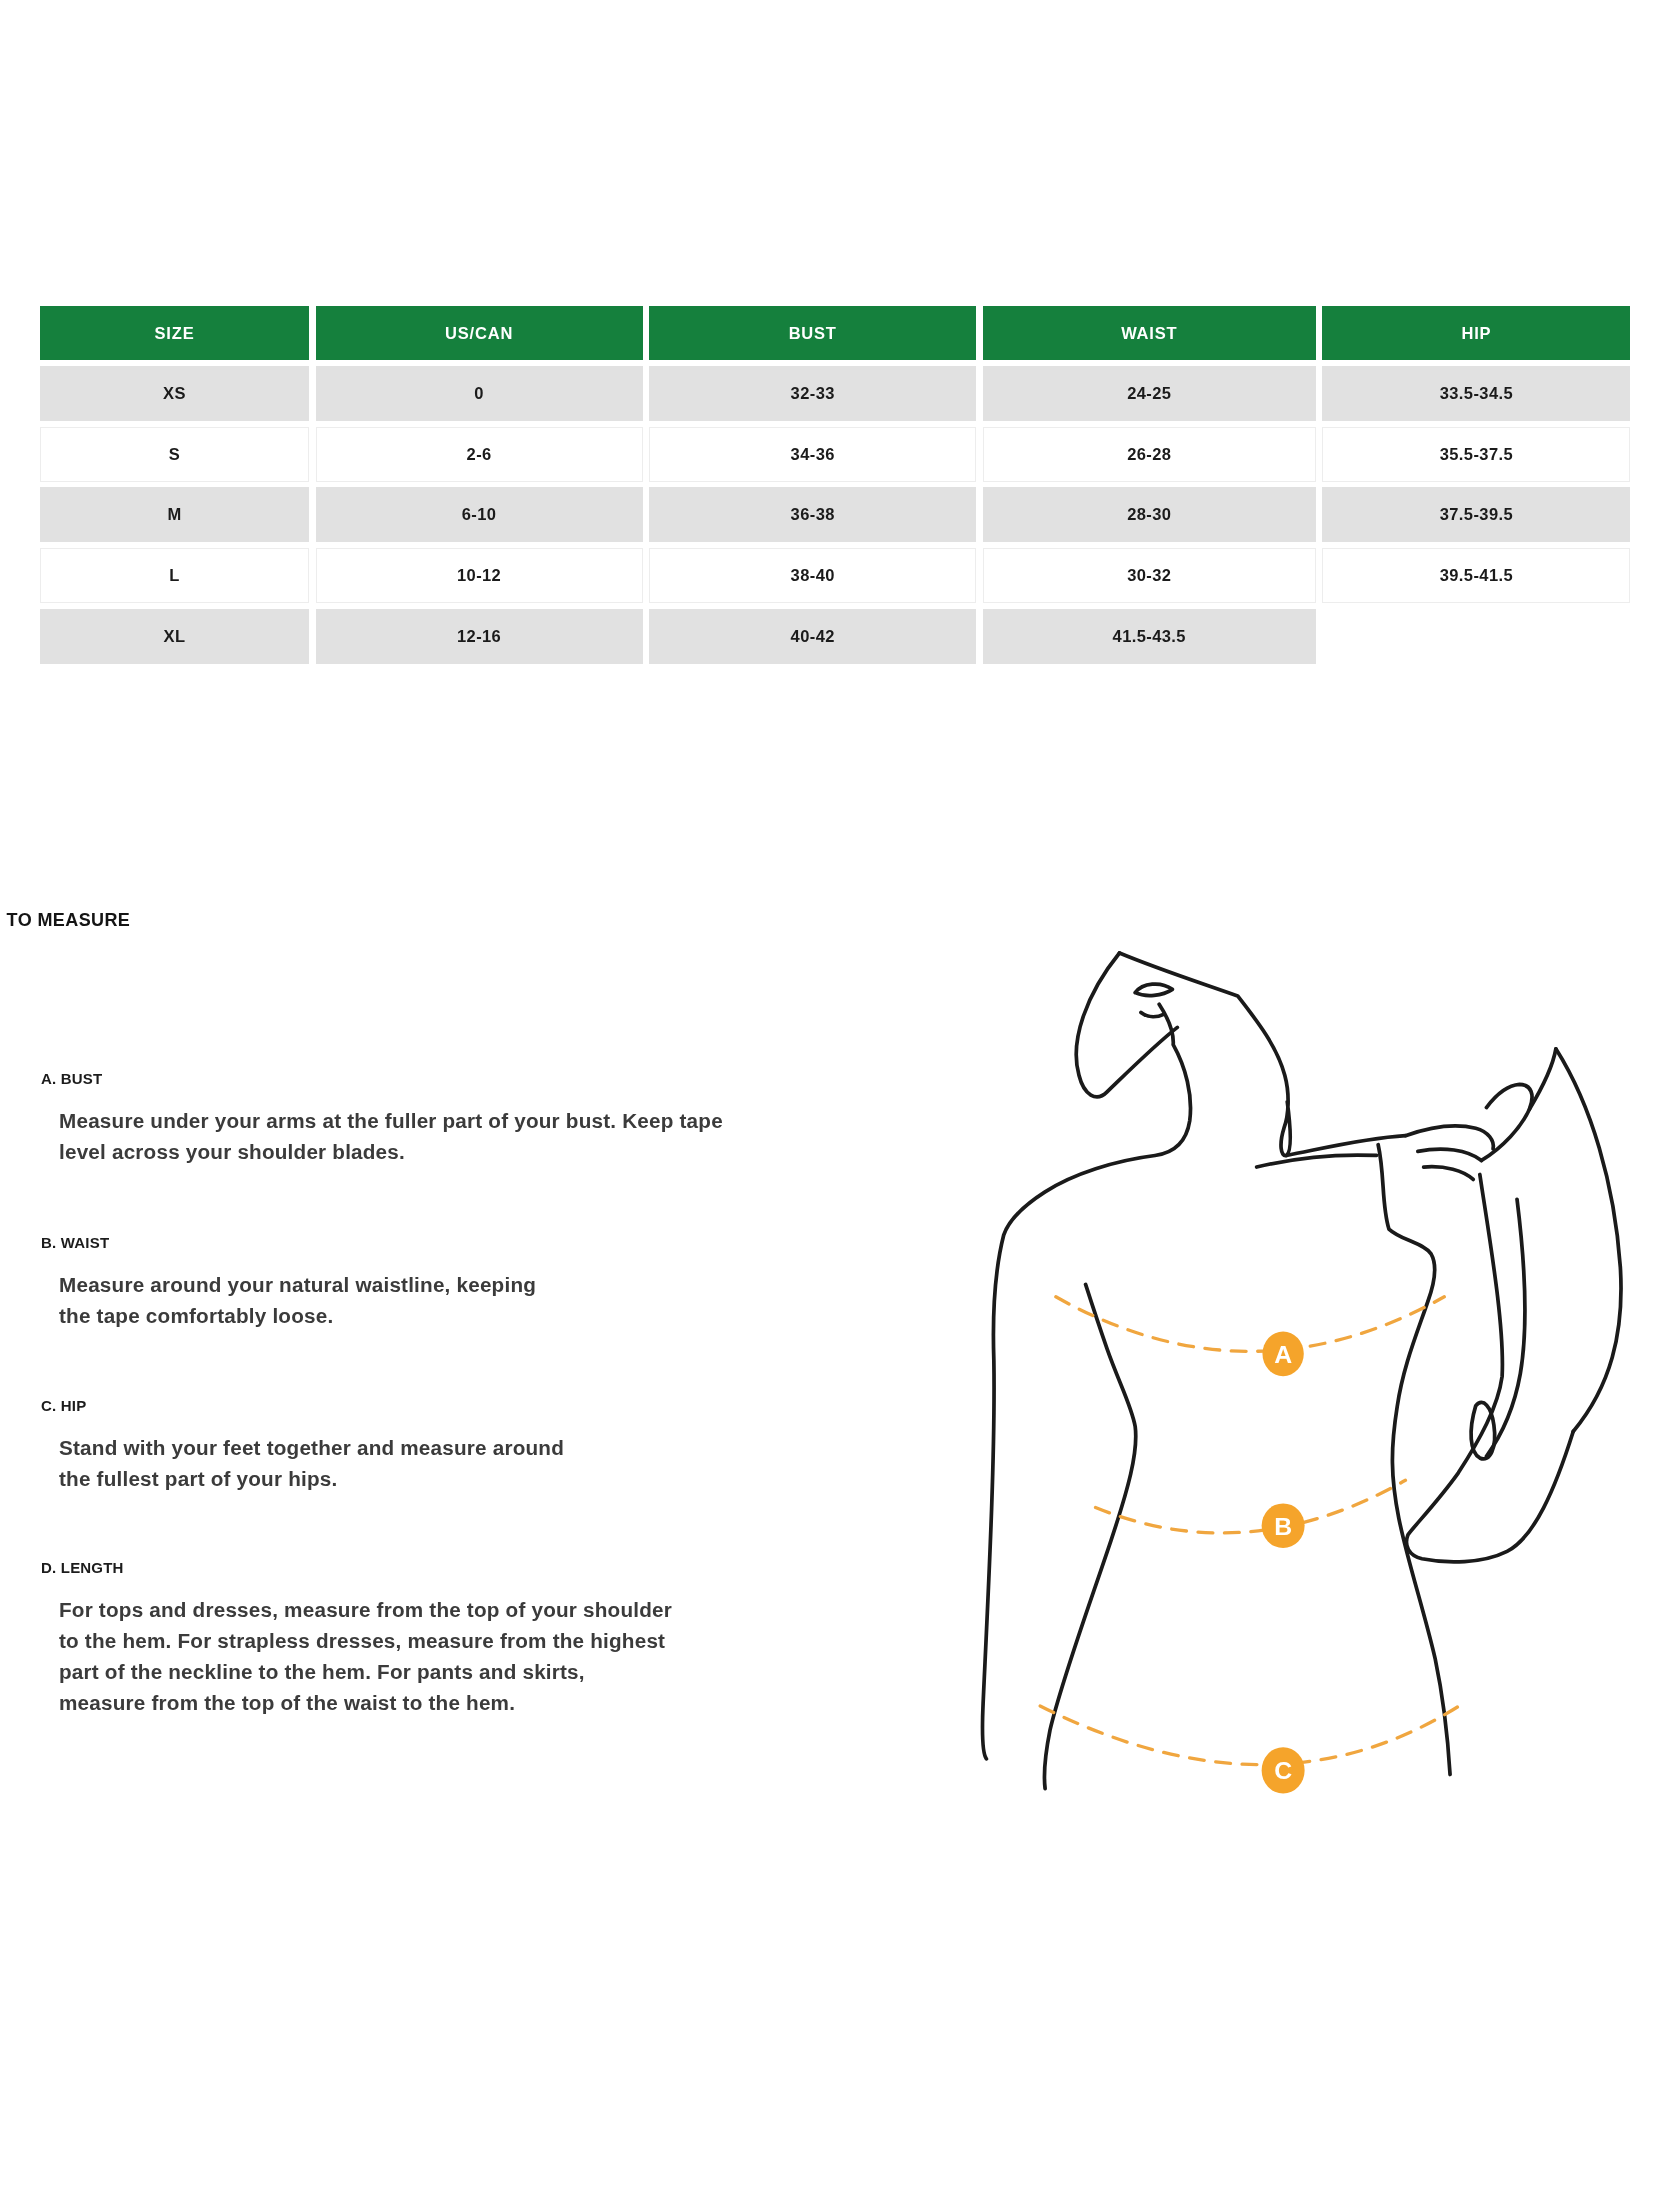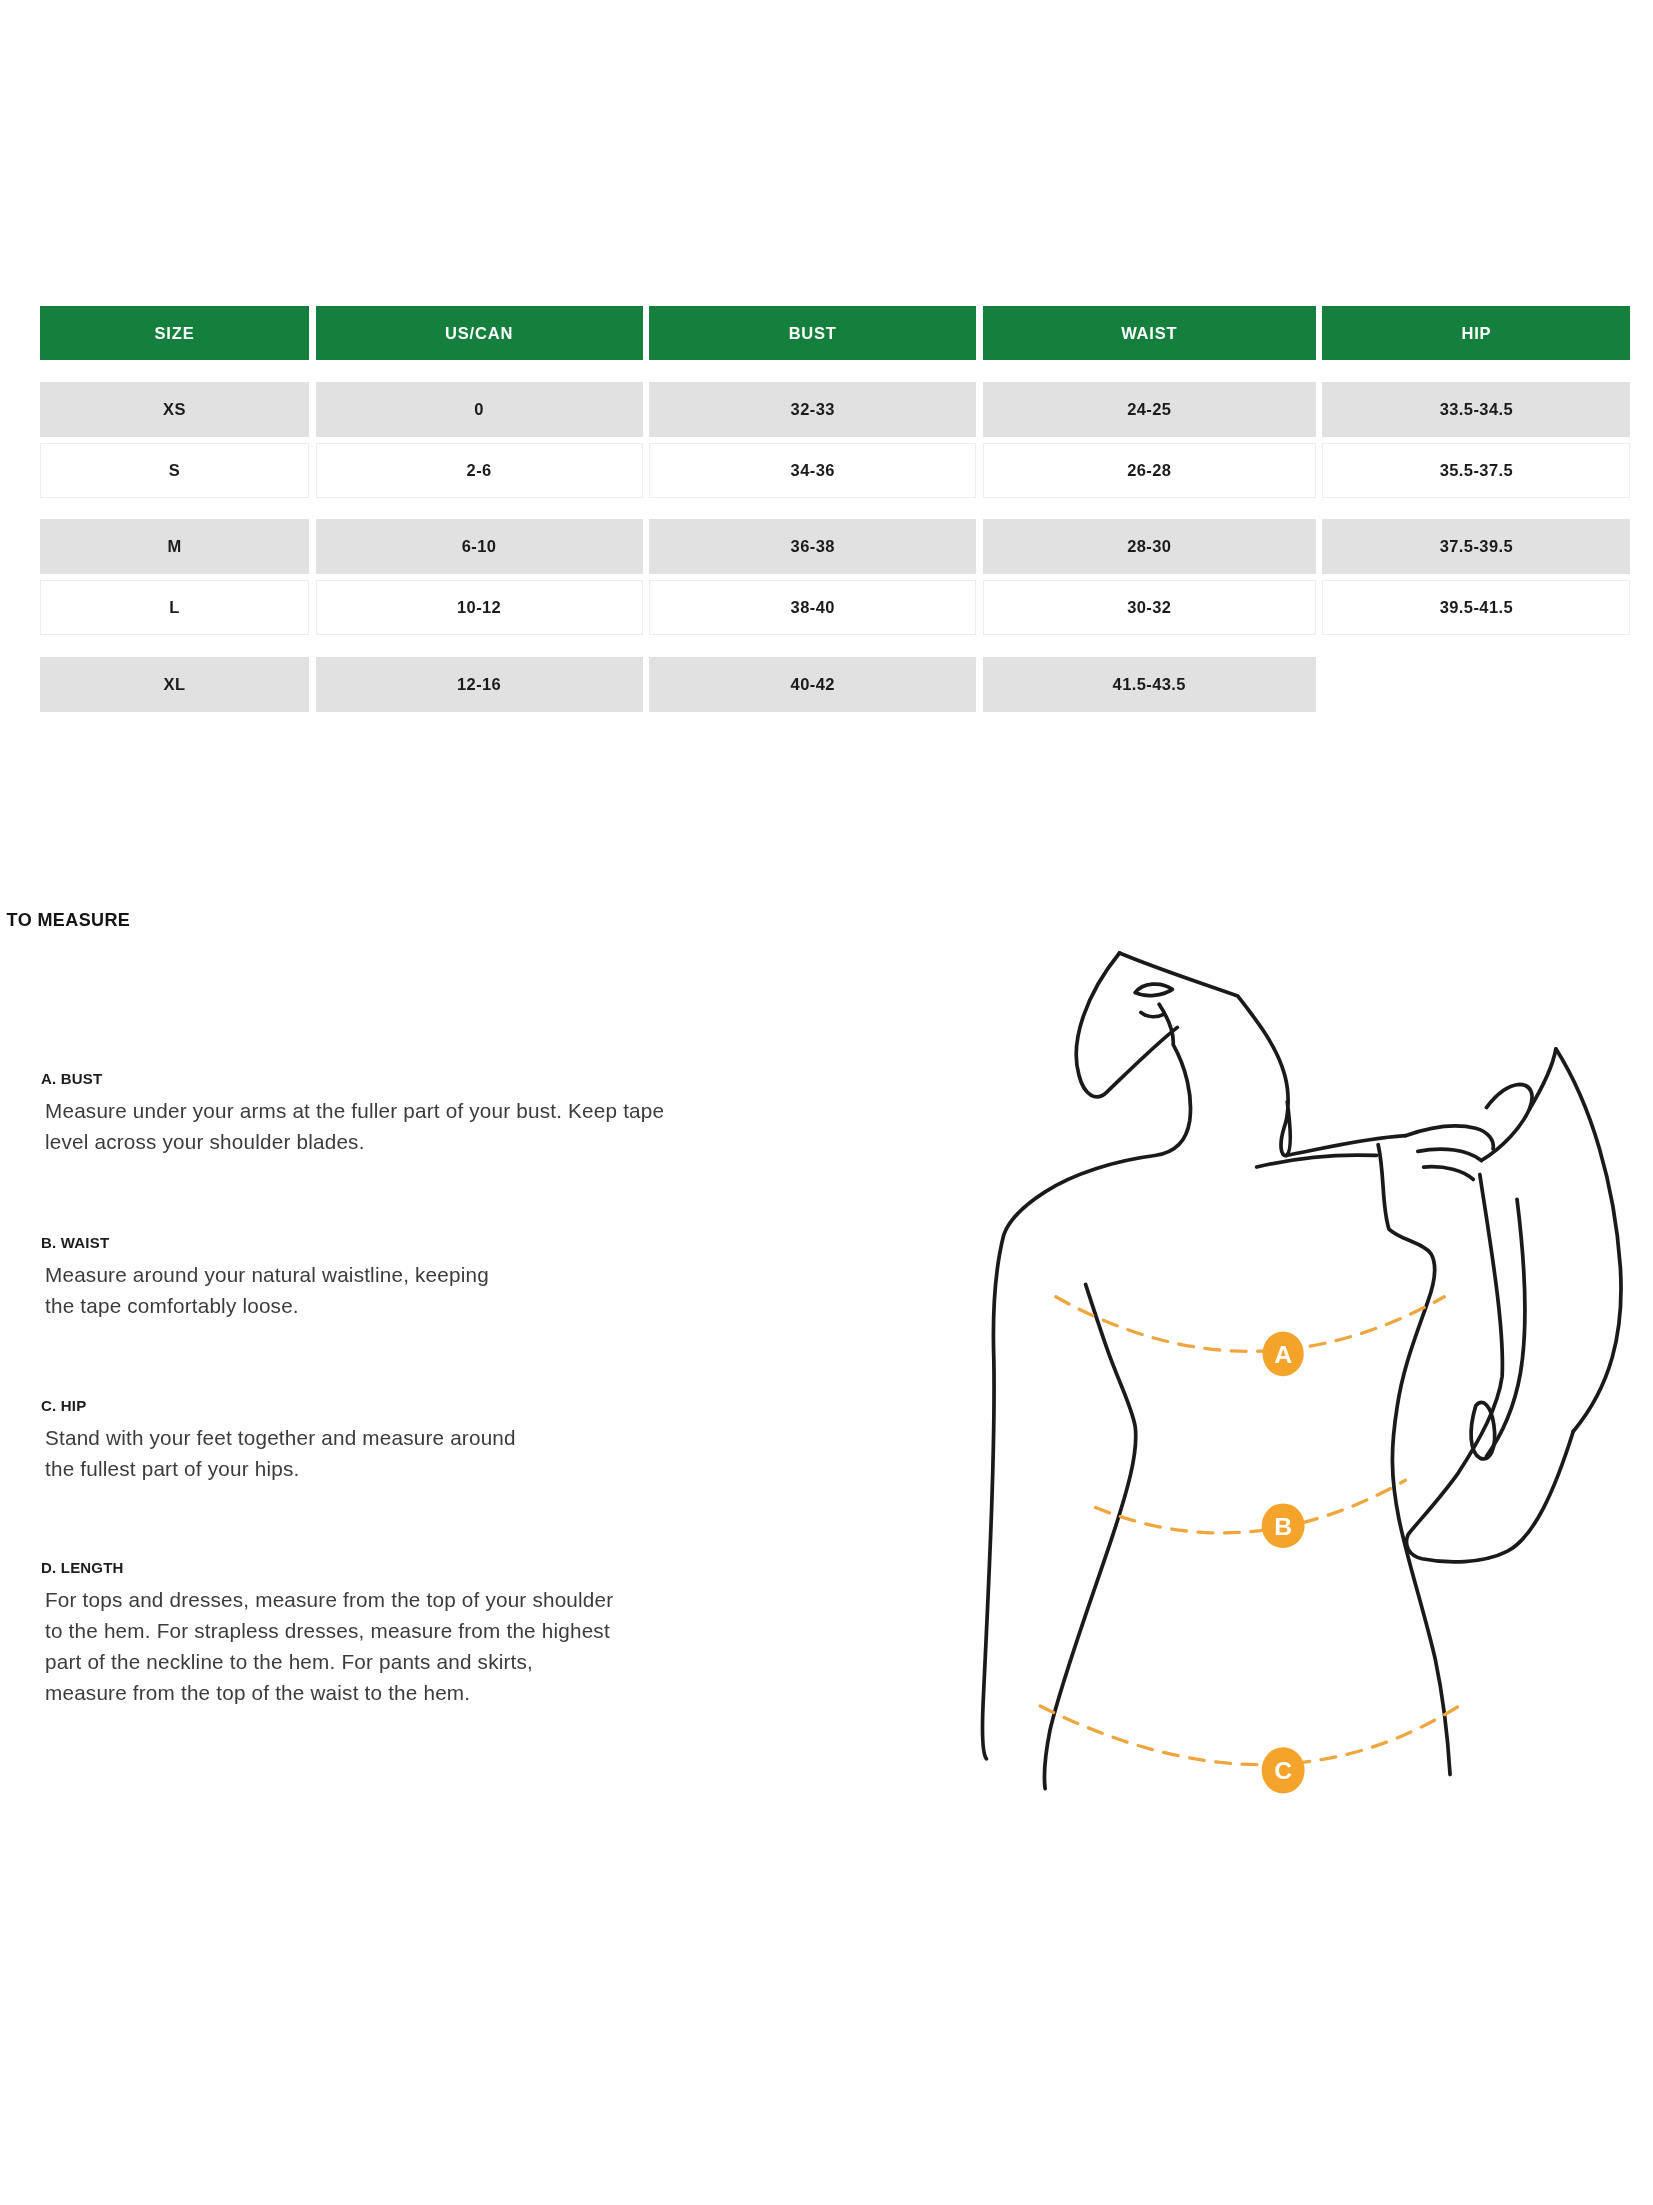--- a/index.html
+++ b/index.html
@@ -19,36 +19,36 @@
     grid-auto-rows:auto;
     column-gap:6.6px;row-gap:5.8px;
   }
   .cell{
     display:flex;align-items:center;justify-content:center;
     font-size:16.5px;font-weight:700;letter-spacing:0.4px;
     box-sizing:border-box;
   }
   .th{height:54px;background:#15803d;color:#ffffff;letter-spacing:0.8px;}
   .td{height:55px;color:#1b1b1b;}
-  .td.gray{background:#e1e1e1;margin-top:16px;}
+  .td.gray{background:#e1e1e1;}
   .td.white{background:#ffffff;border:0.8px solid #ededed;}
 
   
   .measure-title{
     position:absolute;left:6.6px;top:910px;
     font-size:18px;font-weight:700;color:#141414;letter-spacing:0.4px;
   }
   .section{position:absolute;left:41px;width:744px;}
   .section h3{
     margin:0 0 8.3px 0;
     font-size:15px;font-weight:700;color:#1c1c1c;letter-spacing:0.2px;
   }
   .section p{
-    margin:4px;
-    font-size:20.7px;font-weight:400;color:#3b3b3b;
+    margin:18px;
+    font-size:20.7px;font-weight:700;color:#3b3b3b;
     line-height:31px;white-space:pre-line;letter-spacing:0.2px;
   }
   .sec-a{top:1070px;}
   .sec-b{top:1234px;}
   .sec-c{top:1397px;}
   .sec-d{top:1559px;}
 
   
   .figure-wrap{position:absolute;left:934px;top:910px;width:728px;height:967px;}
   .stroke{fill:none;stroke:#1a1a1a;stroke-width:4.5;stroke-linecap:round;stroke-linejoin:round;}

